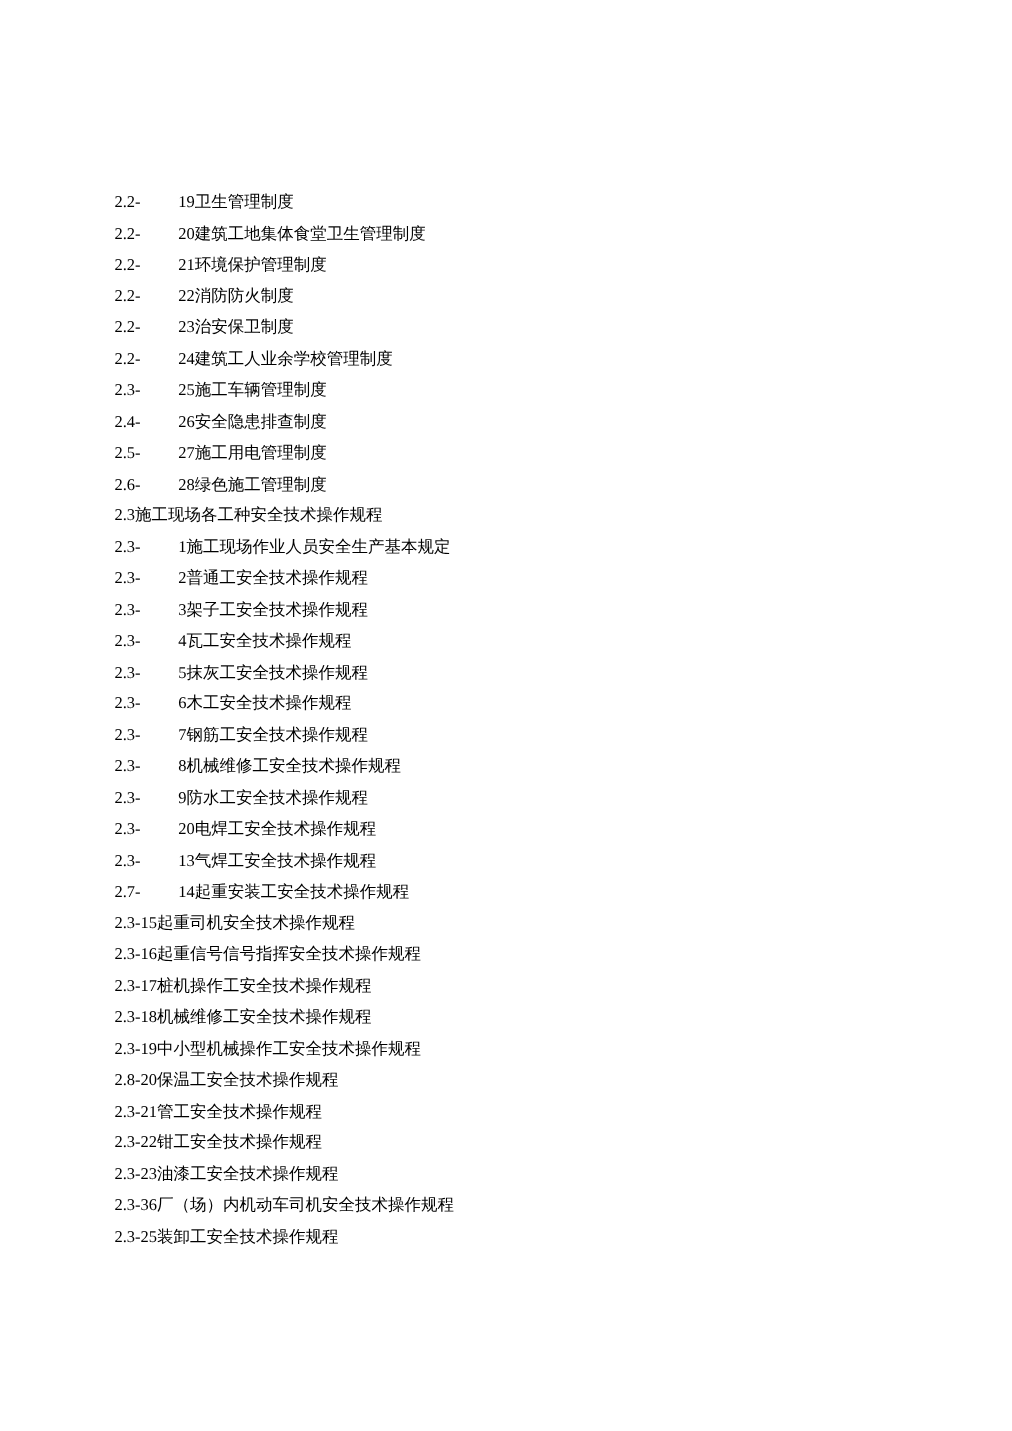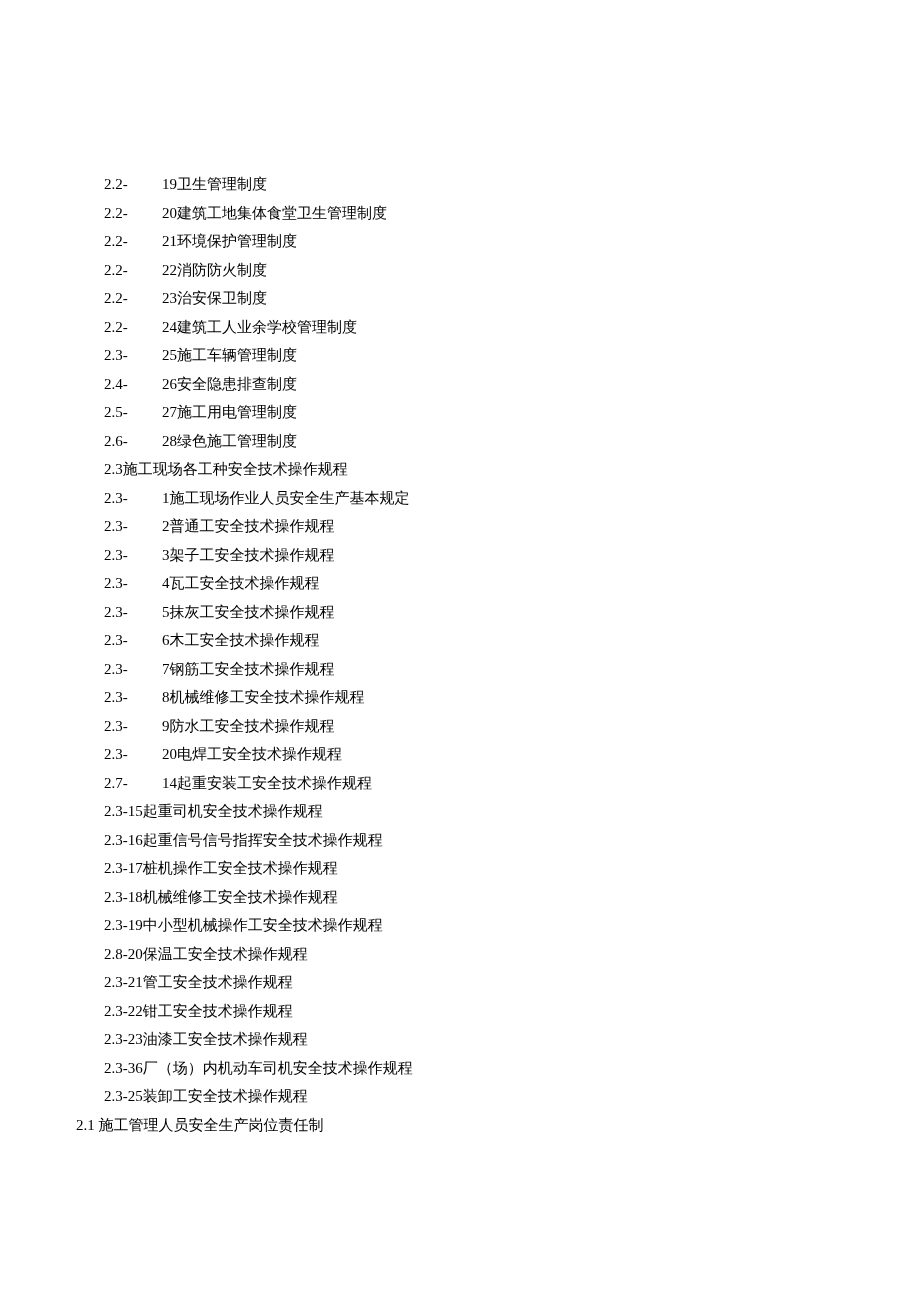--- a/index.html
+++ b/index.html
@@ -53,30 +53,27 @@
       <div class="entry"><span class="prefix">2.3-</span><span class="gap"></span><span>1</span><span>施工现场作业人员安全生产基本规定</span></div>
       <div class="entry"><span class="prefix">2.3-</span><span class="gap"></span><span>2</span><span>普通工安全技术操作规程</span></div>
       <div class="entry"><span class="prefix">2.3-</span><span class="gap"></span><span>3</span><span>架子工安全技术操作规程</span></div>
       <div class="entry"><span class="prefix">2.3-</span><span class="gap"></span><span>4</span><span>瓦工安全技术操作规程</span></div>
       <div class="entry"><span class="prefix">2.3-</span><span class="gap"></span><span>5</span><span>抹灰工安全技术操作规程</span></div>
       <div class="entry"><span class="prefix">2.3-</span><span class="gap"></span><span>6</span><span>木工安全技术操作规程</span></div>
       <div class="entry"><span class="prefix">2.3-</span><span class="gap"></span><span>7</span><span>钢筋工安全技术操作规程</span></div>
       <div class="entry"><span class="prefix">2.3-</span><span class="gap"></span><span>8</span><span>机械维修工安全技术操作规程</span></div>
       <div class="entry"><span class="prefix">2.3-</span><span class="gap"></span><span>9</span><span>防水工安全技术操作规程</span></div>
       <div class="entry"><span class="prefix">2.3-</span><span class="gap"></span><span>20</span><span>电焊工安全技术操作规程</span></div>
+      <div class="entry"><span class="prefix">2.3-</span><span class="gap"></span><span>13</span><span>气焊工安全技术操作规程</span></div>
       <div class="entry"><span class="prefix">2.7-</span><span class="gap"></span><span>14</span><span>起重安装工安全技术操作规程</span></div>
       <div class="entry"><span>2.3-15</span><span>起重司机安全技术操作规程</span></div>
       <div class="entry"><span>2.3-16</span><span>起重信号信号指挥安全技术操作规程</span></div>
       <div class="entry"><span>2.3-17</span><span>桩机操作工安全技术操作规程</span></div>
       <div class="entry"><span>2.3-18</span><span>机械维修工安全技术操作规程</span></div>
       <div class="entry"><span>2.3-19</span><span>中小型机械操作工安全技术操作规程</span></div>
       <div class="entry"><span>2.8-20</span><span>保温工安全技术操作规程</span></div>
       <div class="entry"><span>2.3-21</span><span>管工安全技术操作规程</span></div>
       <div class="entry"><span>2.3-22</span><span>钳工安全技术操作规程</span></div>
       <div class="entry"><span>2.3-23</span><span>油漆工安全技术操作规程</span></div>
       <div class="entry"><span>2.3-36</span><span>厂（场）内机动车司机安全技术操作规程</span></div>
       <div class="entry"><span>2.3-25</span><span>装卸工安全技术操作规程</span></div>
     </div>
-  <div class="entry unindent">
-    <span>2.1</span>
-    <span>施工管理人员安全生产岗位责任制</span>
-  </div>
 </div>
 
 </body></html>

